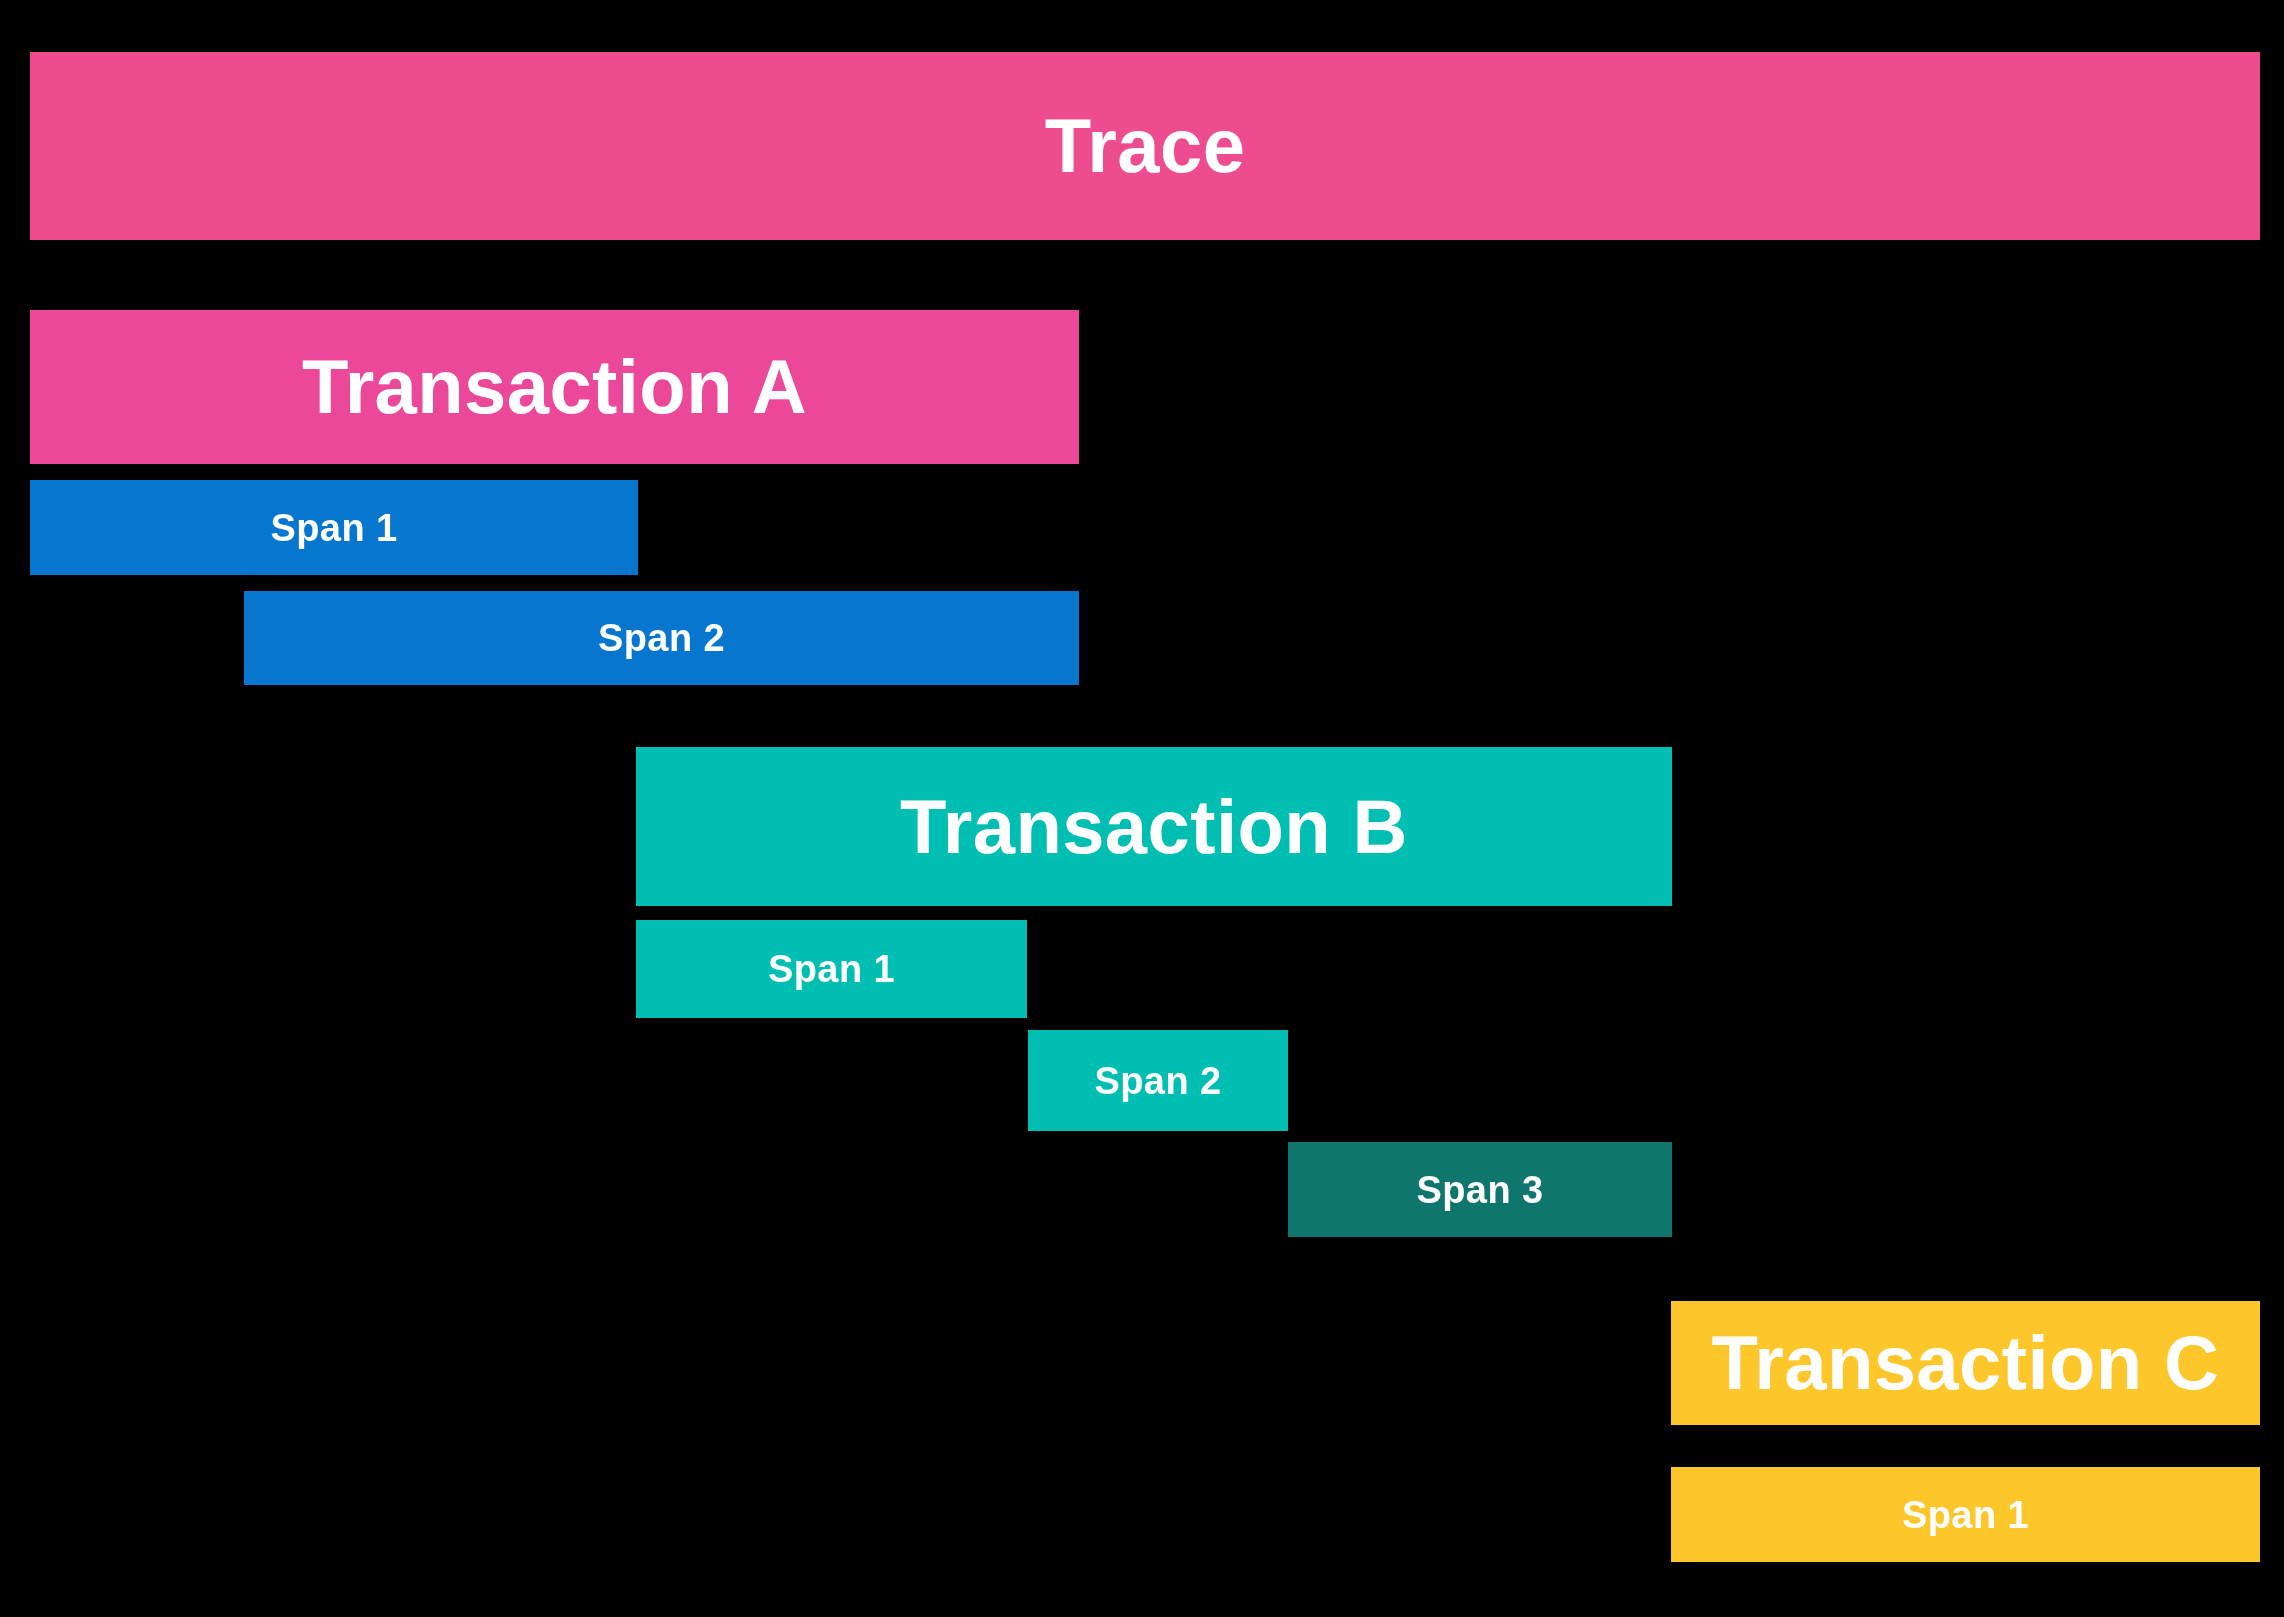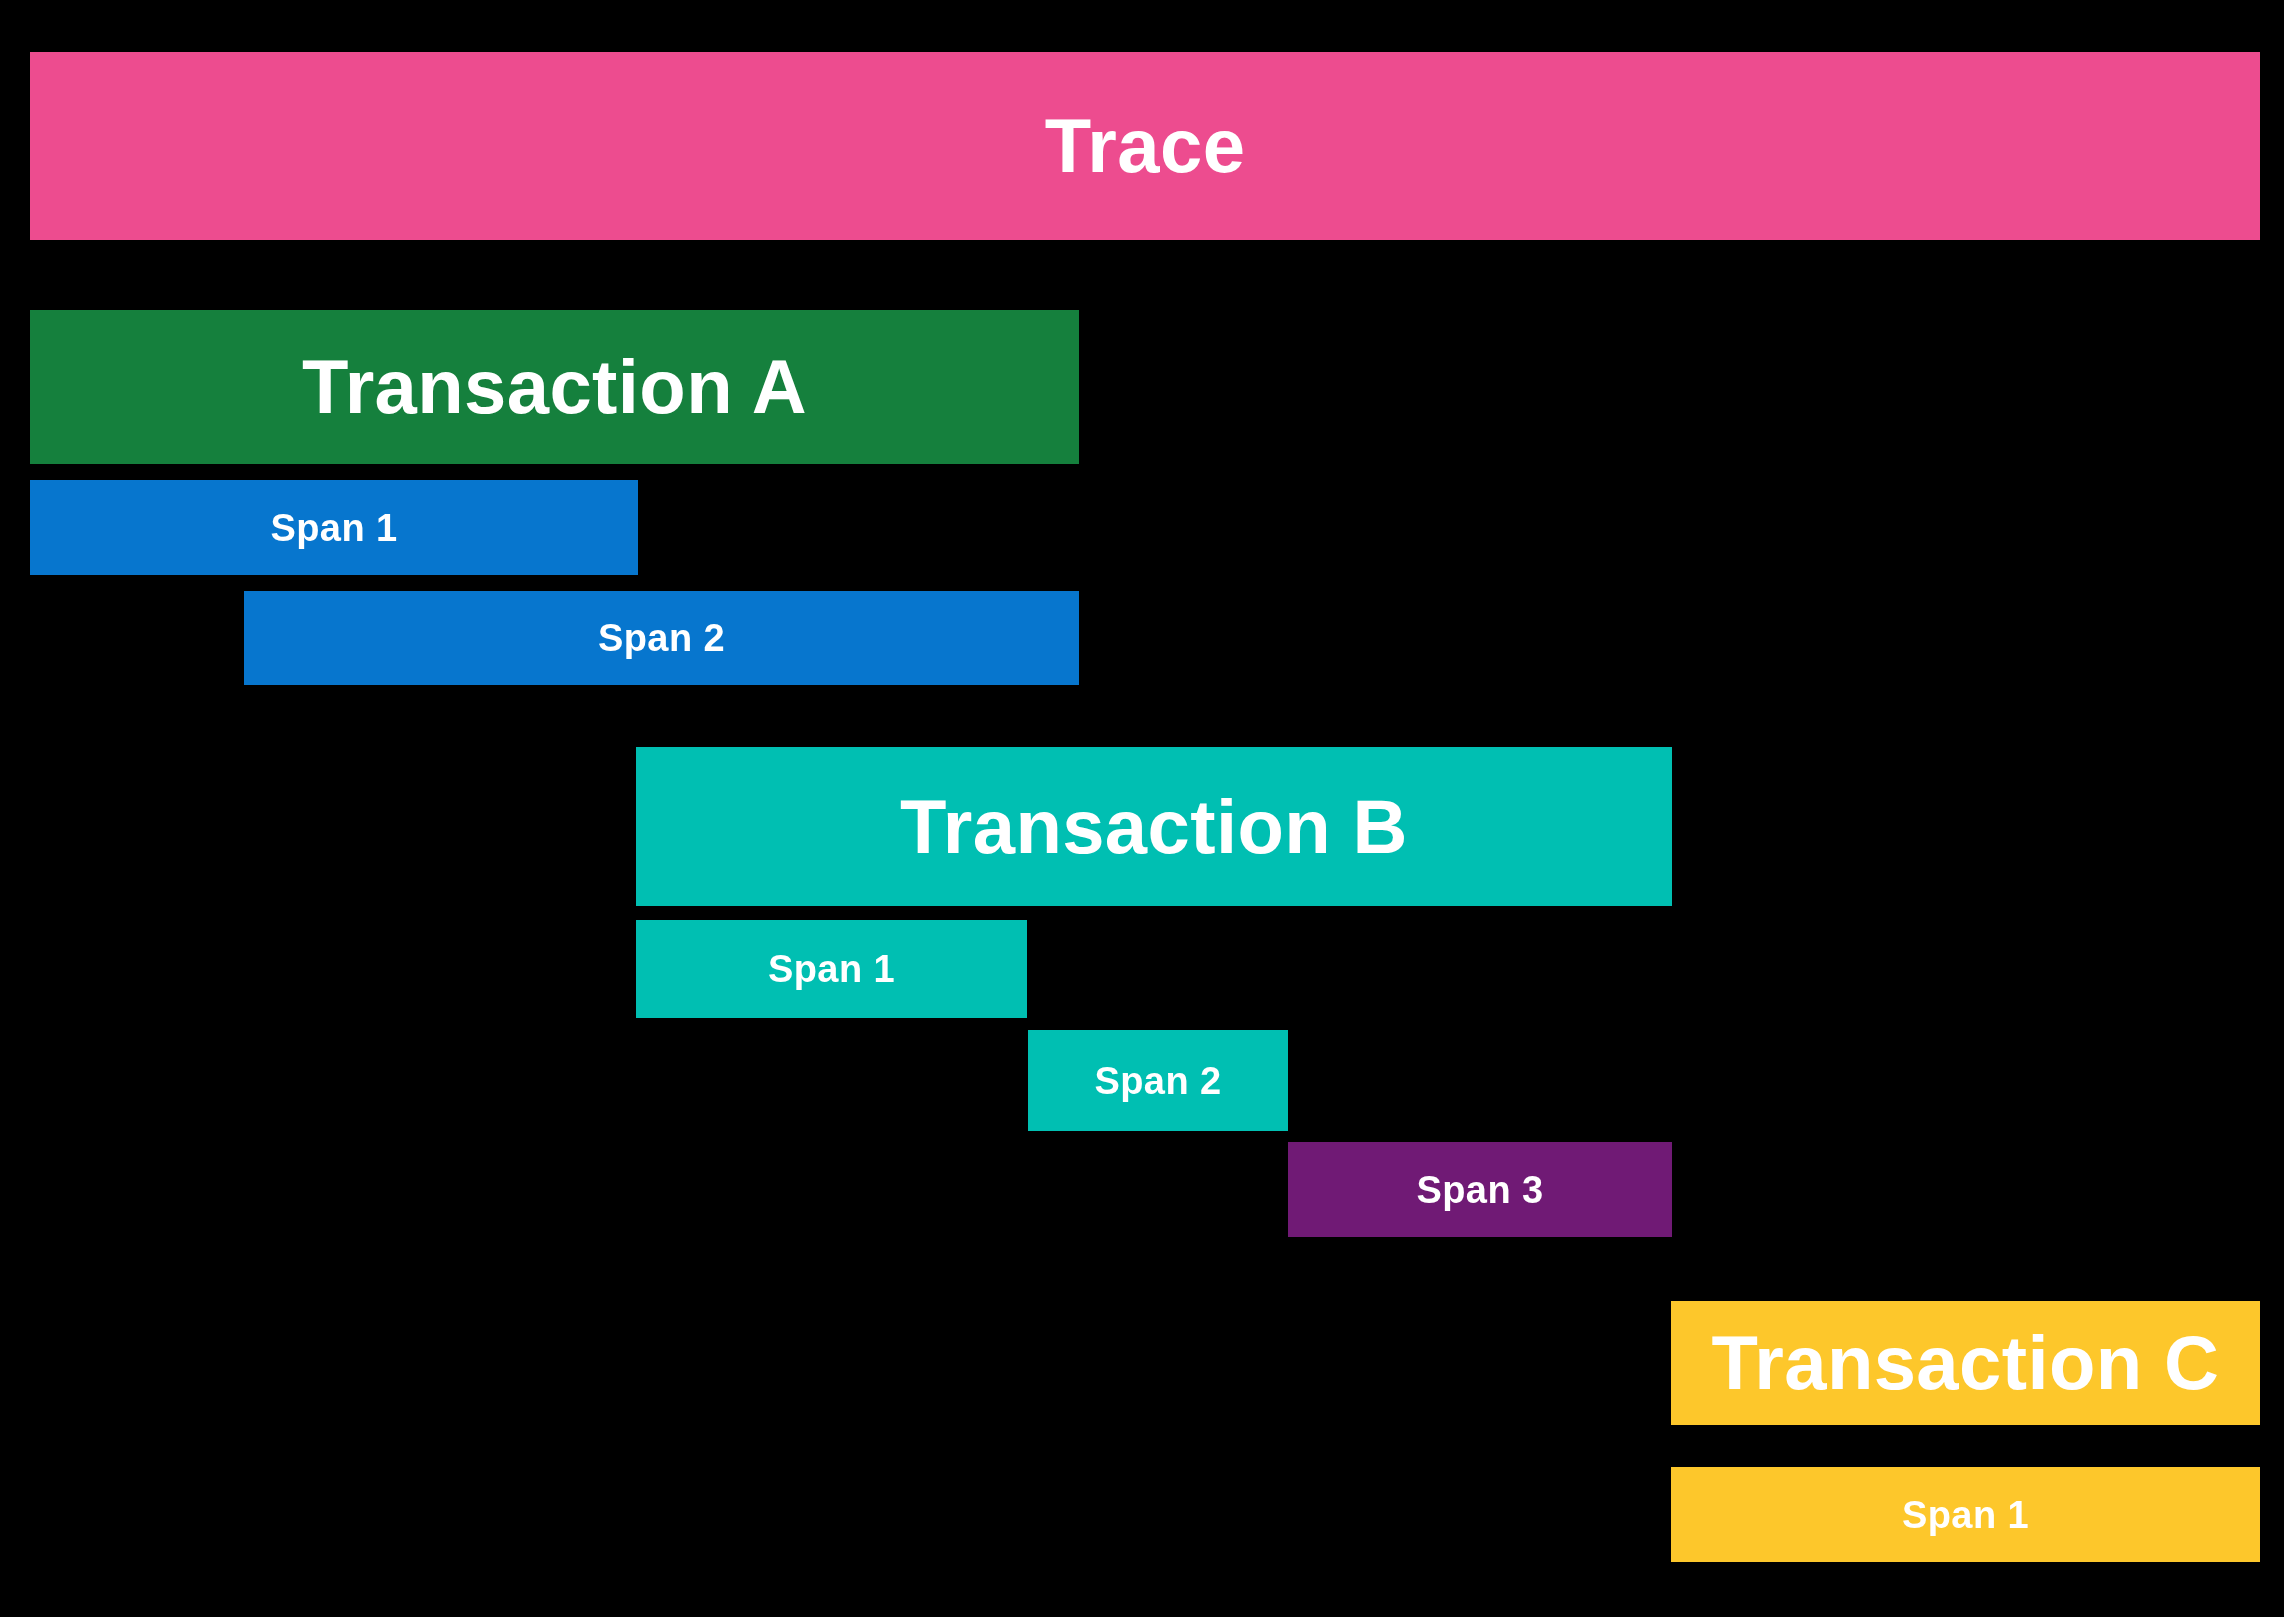--- a/index.html
+++ b/index.html
@@ -49,40 +49,40 @@
 </style>
 </head>
 <body style="background: rgb(0, 0, 0); color: rgb(255, 255, 255);">
 
 <div id="diagram">
 
   <div class="bar" id="trace" style="background: rgb(237, 76, 143);">
     <span class="label title-label">Trace</span>
   </div>
 
-  <div class="bar" id="tx-a" style="background: #15803d;">
+  <div class="bar" id="tx-a" style="background: #ec4899;">
     <span class="label title-label">Transaction A</span>
   </div>
   <div class="bar" id="span-a-1" style="background: rgb(7, 118, 206);">
     <span class="label span-label">Span 1</span>
   </div>
   <div class="bar" id="span-a-2" style="background: rgb(7, 118, 206);">
     <span class="label span-label">Span 2</span>
   </div>
 
   <div class="bar" id="tx-b" style="background: rgb(0, 191, 178);">
     <span class="label title-label">Transaction B</span>
   </div>
   <div class="bar" id="span-b-1" style="background: rgb(0, 191, 178);">
     <span class="label span-label">Span 1</span>
   </div>
   <div class="bar" id="span-b-2" style="background: rgb(0, 191, 178);">
     <span class="label span-label">Span 2</span>
   </div>
-  <div class="bar" id="span-b-3" style="background: #701a75;">
+  <div class="bar" id="span-b-3" style="background: #0f766e;">
     <span class="label span-label">Span 3</span>
   </div>
 
   <div class="bar" id="tx-c" style="background: rgb(253, 199, 43);">
     <span class="label title-label">Transaction C</span>
   </div>
   <div class="bar" id="span-c-1" style="background: rgb(253, 199, 43);">
     <span class="label span-label">Span 1</span>
   </div>
 

